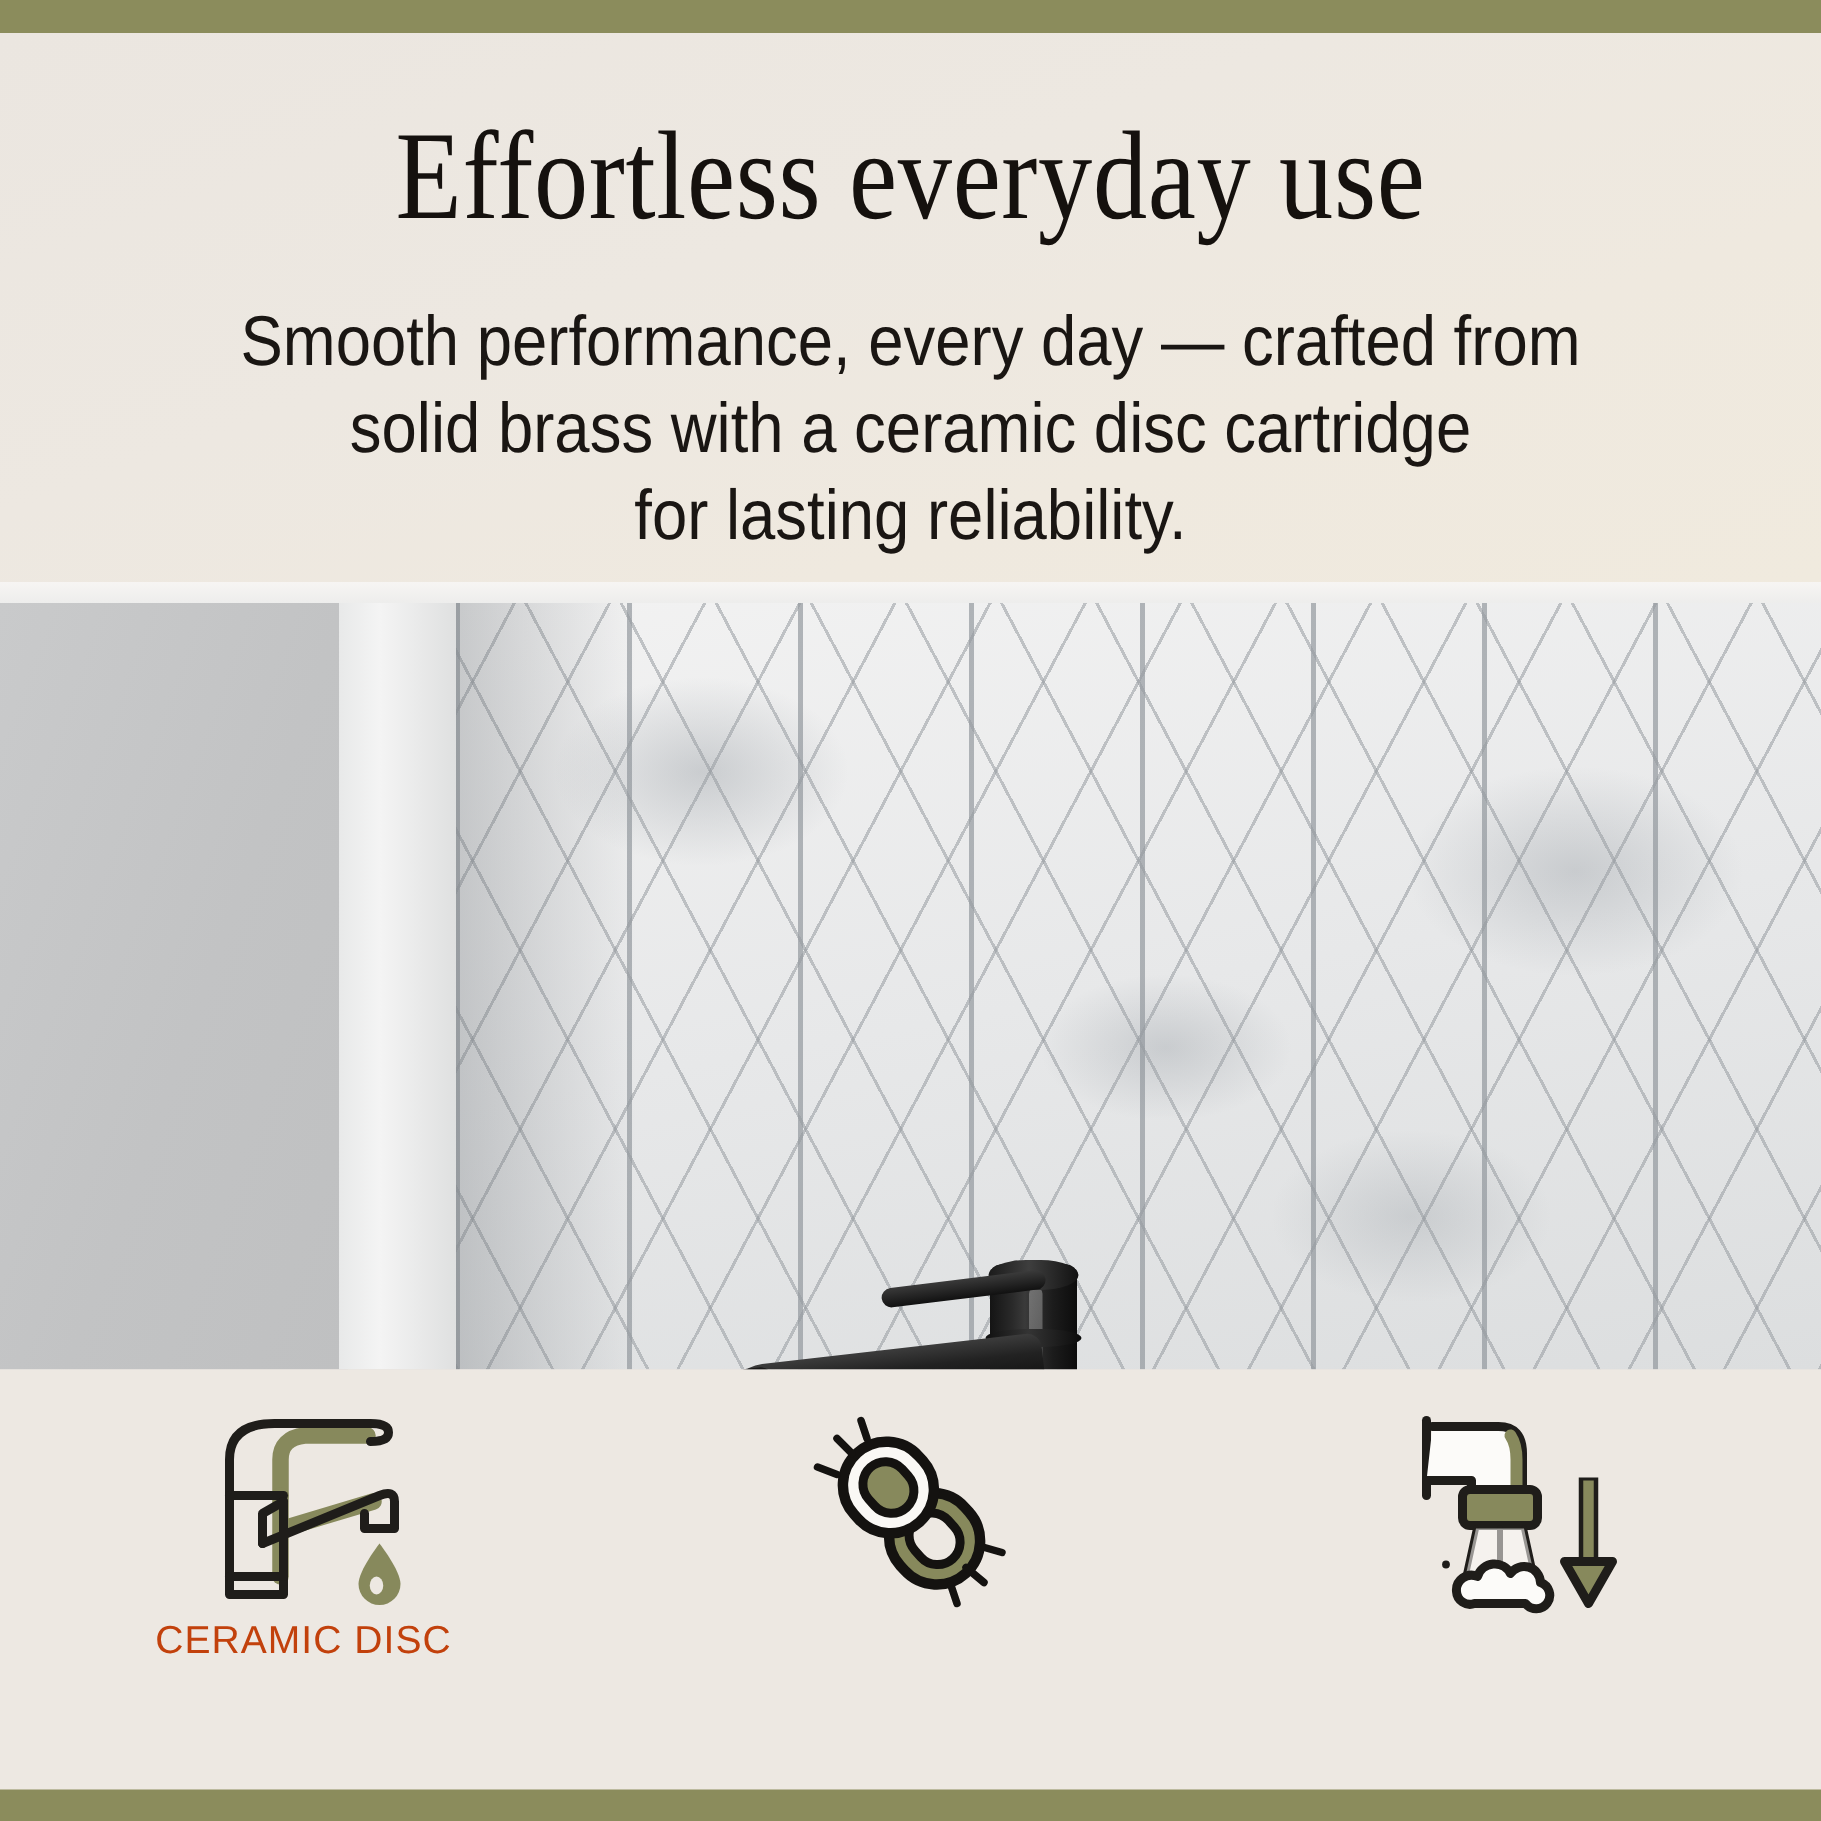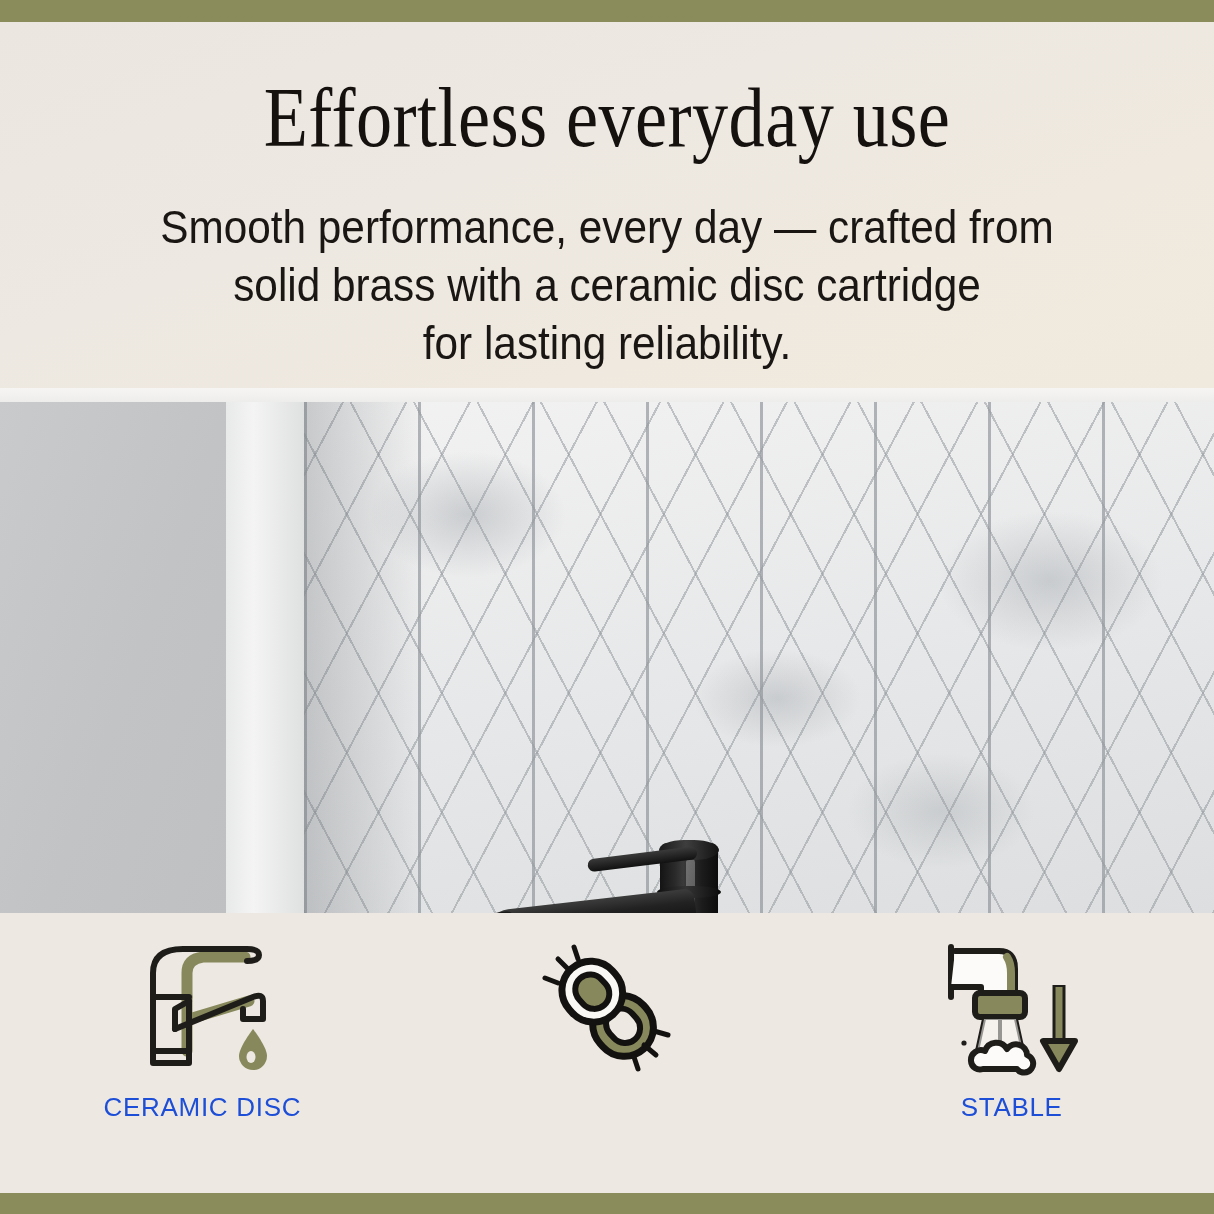--- a/index.html
+++ b/index.html
@@ -168,28 +168,28 @@
   .feature {
     flex: 1 1 0;
     display: flex;
     flex-direction: column;
     align-items: center;
     justify-content: flex-start;
     padding-top: 26px;
   }
   .feature-icon { width: 150px; height: 138px; }
   .feature-label {
-    margin-top: 14px;
+    margin-top: 0;
     text-align: center;
     font-family: "Liberation Sans", sans-serif;
     font-size: 26px;
     line-height: 33px;
     font-weight: 300;
     letter-spacing: 0.7px;
-    color: #1d4ed8;
+    color: #c2410c;
   }
   .feature-label span { display: block; }
 </style>
 </head>
 <body>
 
 <div id="page">
 
   <div class="olive-bar olive-top"></div>
 
@@ -293,20 +293,19 @@
 
         <path d="M34 122 A10 10 0 0 1 48 112 A12 12 0 0 1 70 110 A11 11 0 0 1 90 116
                  A9 9 0 1 1 80 130 L46 130 A9 9 0 0 1 34 122 Z" fill="#FCFBF9" stroke="#1F1D1A" stroke-width="6" stroke-linejoin="round"></path>
         <circle cx="27" cy="104" r="2.6" fill="#1F1D1A"></circle>
 
         <path d="M122 46 L122 108" stroke="#1F1D1A" stroke-width="13" stroke-linecap="butt"></path>
         <path d="M122 48 L122 106" stroke="#87895C" stroke-width="7" stroke-linecap="butt"></path>
         <path d="M106 102 L138 102 L122 130 Z" fill="#87895C" stroke="#1F1D1A" stroke-width="6" stroke-linejoin="round"></path>
       </svg>
       <div class="feature-label">
-        <span>STABLE</span>
       </div>
     </div>
 
   </div>
 
   <div class="olive-bar olive-bottom"></div>
 </div>
 
 </body></html>

